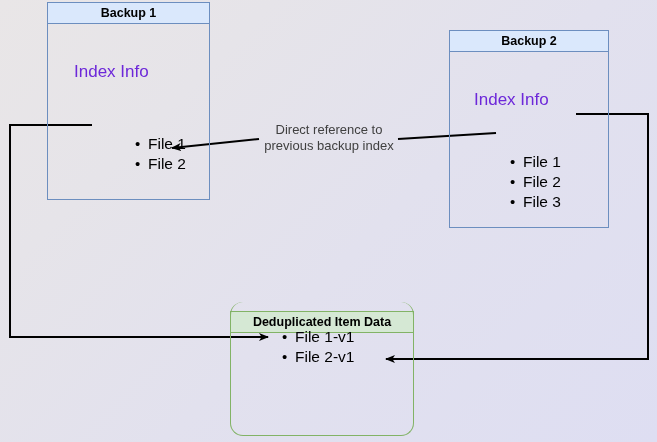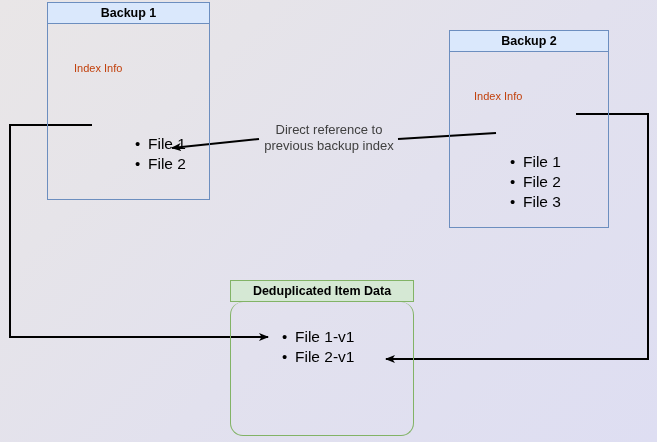--- a/index.html
+++ b/index.html
@@ -64,31 +64,32 @@
   }
   .blue .box-body {
     border: 1px solid #6c8ebf;
     border-top: none;
   }
 
   
   .green .box-header {
     background: #d5e8d4;
     border: 1px solid #82b366;
+    margin-top: 31px;
   }
   .green .box-body {
     border: 1px solid #82b366;
     border-top: none;
   }
 
   
   .index-title {
     position: absolute;
-    font-size: 11px;
-    color: #c2410c;
+    font-size: 17px;
+    color: #6d28d9;
     white-space: nowrap;
   }
   .file-list {
     position: absolute;
     margin: 0;
     padding: 0 0 0 16px;
     list-style: none;
     font-size: 15.5px;
     color: #000;
   }

